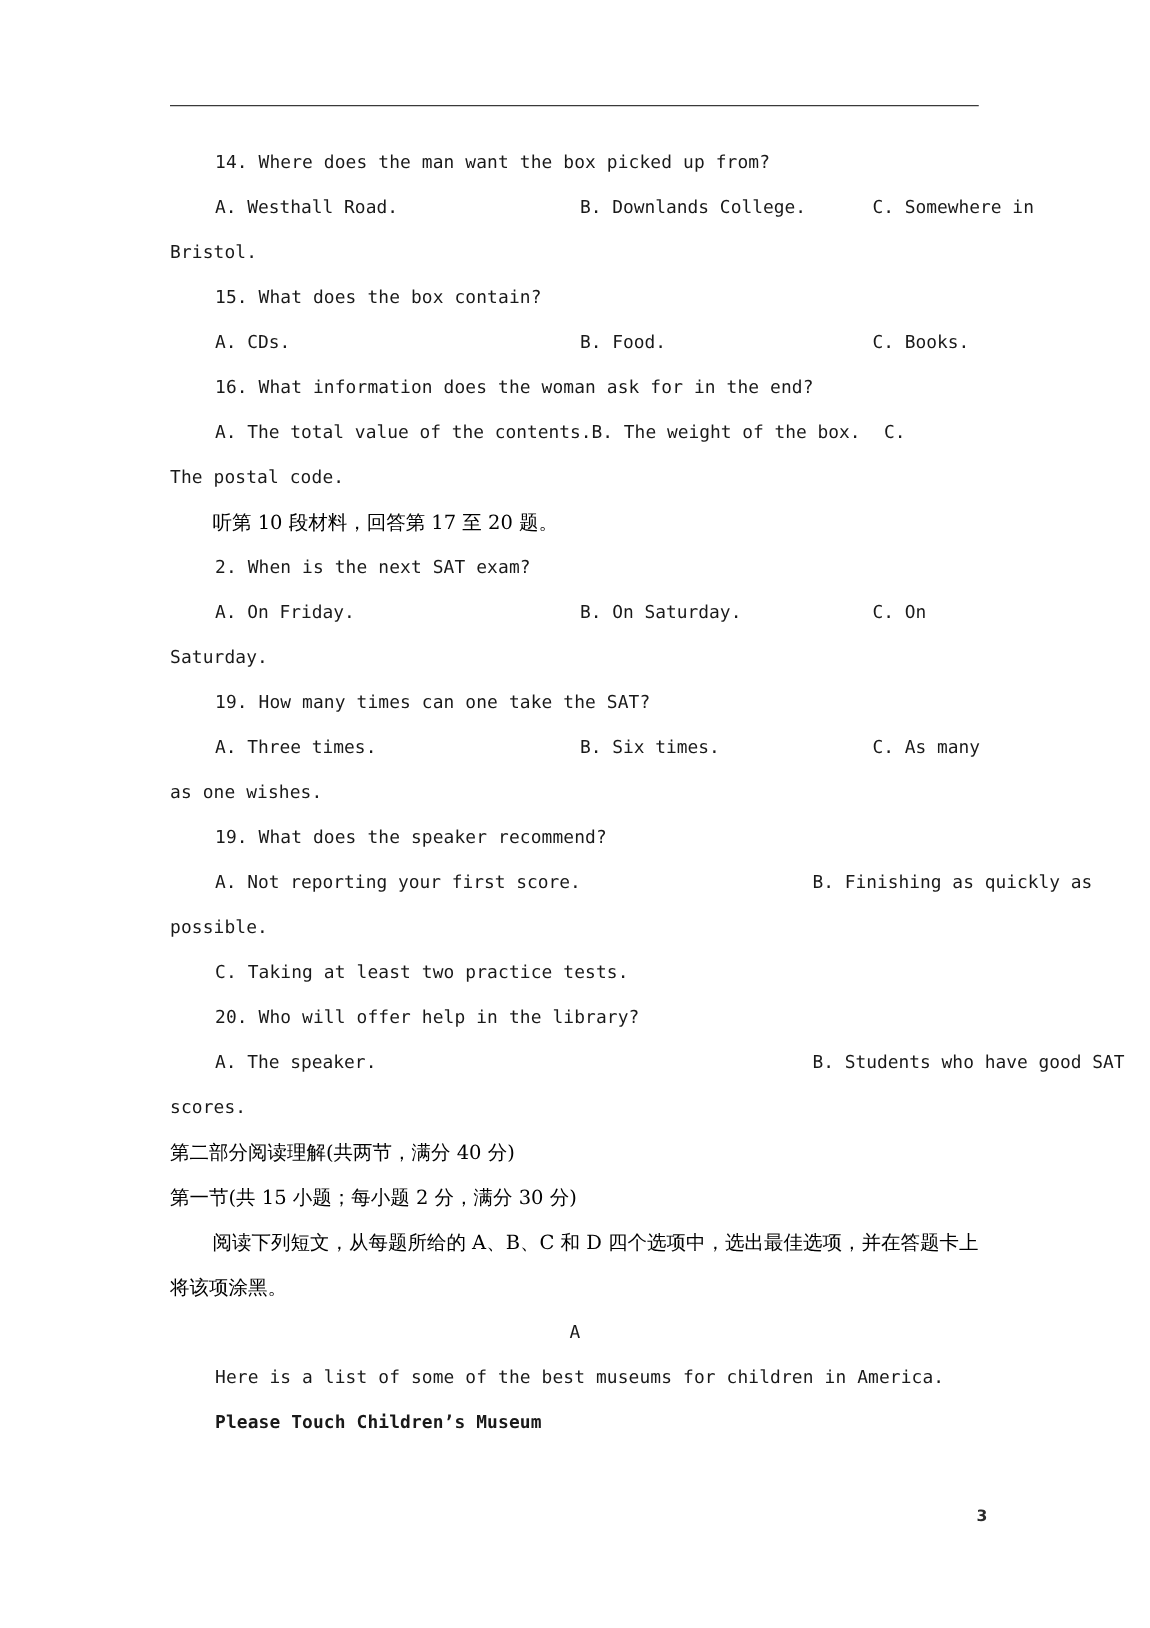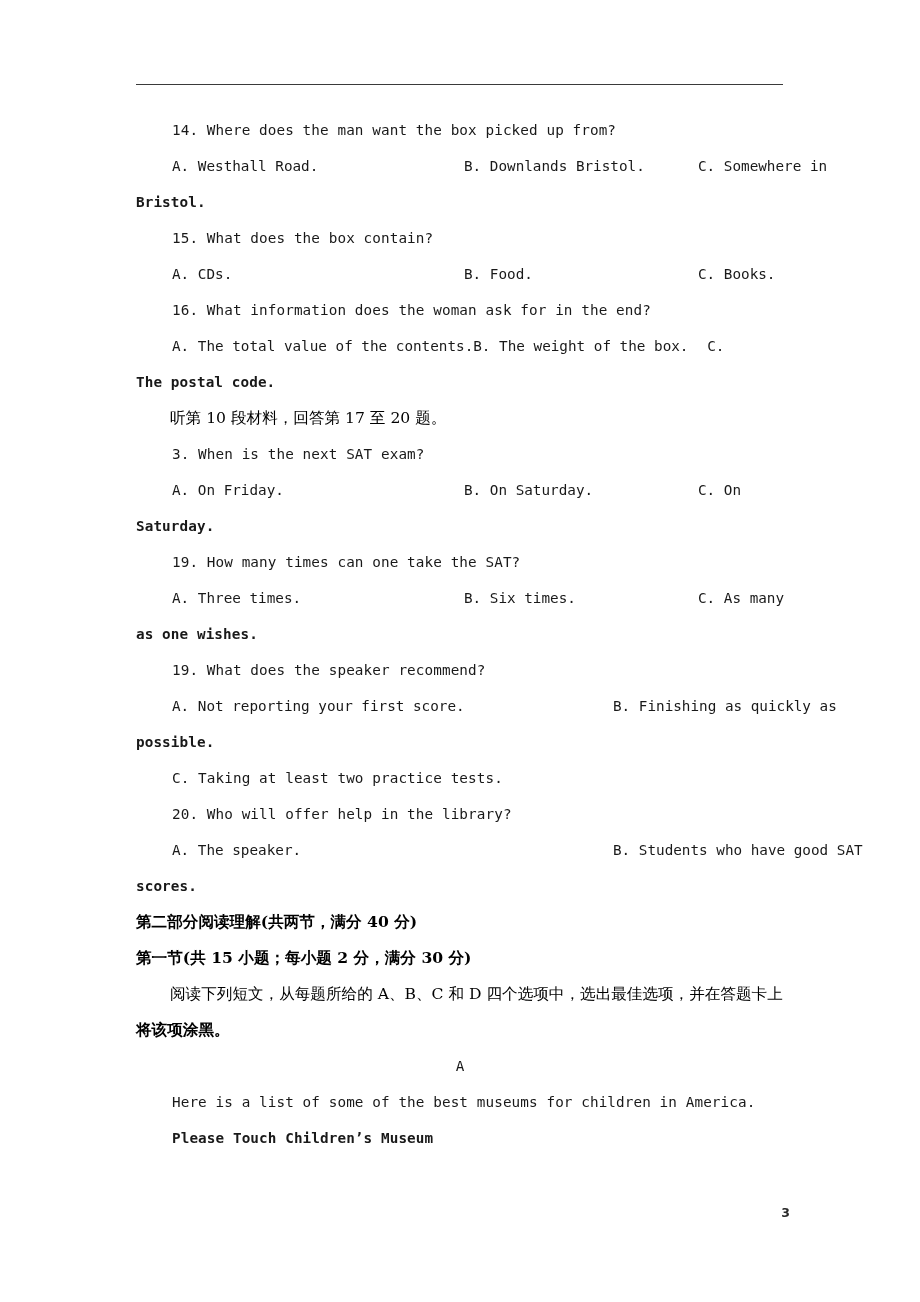--- a/index.html
+++ b/index.html
@@ -46,51 +46,51 @@
   .en {
     font-family: "DejaVu Sans Mono", monospace;
     font-size: 14.3px;
     line-height: 36px;
     letter-spacing: 0.1px;
     white-space: nowrap;
     color: #191919;
   }
   .en.bold { font-weight: bold; }
   .indent { padding-left: 36px; }
-  .noindent { padding-left: 0; font-weight: bold; }
+  .noindent { padding-left: 0; }
 
   
   .optrow {
     display: flex;
     line-height: 36px;
     padding-left: 36px;
   }
   .optrow > span {
     font-family: "DejaVu Sans Mono", monospace;
     font-size: 14.3px;
     white-space: nowrap;
     color: #191919;
   }
   .optrow .c1 { flex: 0 0 292px; }
   .optrow .c2 { flex: 0 0 234px; }
   .optrow .c3 { flex: 1 1 auto; }
 
   
   .optrow2 .c1 { flex: 0 0 441px; }
-  .optrow2 .c2 { flex: 1 1 auto; }
+  .optrow2 .c2 { flex: 1 1 auto; margin-left: 37px; }
 
   
   .cn {
     font-family: "DejaVu Serif", "Liberation Serif", serif;
     font-size: 15.6px;
     line-height: 36px;
     white-space: nowrap;
     color: #000000;
   }
-  .cn.bold { font-weight: bold; }
+  .cn.bold { font-weight: normal; }
   .cn.para { padding-left: 34px; }
 
   .center-letter {
     font-family: "DejaVu Sans Mono", monospace;
     font-size: 14.3px;
     line-height: 36px;
     text-align: center;
     color: #191919;
   }
 
@@ -111,21 +111,21 @@
 
 <div class="page">
 
   <div class="header-rule"></div>
 
   <div class="body-col">
 
     <div class="en indent">14.  Where does the man want the box picked up from?</div>
     <div class="optrow">
       <span class="c1">A. Westhall Road.</span>
-      <span class="c2">B. Downlands Bristol.</span>
+      <span class="c2">B. Downlands College.</span>
       <span class="c3">C. Somewhere in</span>
     </div>
     <div class="en noindent">Bristol.</div>
 
     <div class="en indent">15.  What does the box contain?</div>
     <div class="optrow">
       <span class="c1">A.  CDs.</span>
       <span class="c2">B.  Food.</span>
       <span class="c3">C.  Books.</span>
     </div>
@@ -133,21 +133,21 @@
     <div class="en indent">16.  What information does the woman ask for in the end?</div>
     <div class="optrow">
       <span class="c1">A.  The total value of the contents.</span>
       <span class="c2">B.  The weight of the box.</span>
       <span class="c3">C.</span>
     </div>
     <div class="en noindent">The postal code.</div>
 
     <div class="cn para">听第 10 段材料，回答第 17 至 20 题。</div>
 
-    <div class="en indent">3.  When is the next SAT exam?</div>
+    <div class="en indent">2.  When is the next SAT exam?</div>
     <div class="optrow">
       <span class="c1">A.  On Friday.</span>
       <span class="c2">B.  On Saturday.</span>
       <span class="c3">C.  On</span>
     </div>
     <div class="en noindent">Saturday.</div>
 
     <div class="en indent">19.  How many times can one take the SAT?</div>
     <div class="optrow">
       <span class="c1">A. Three times.</span>

